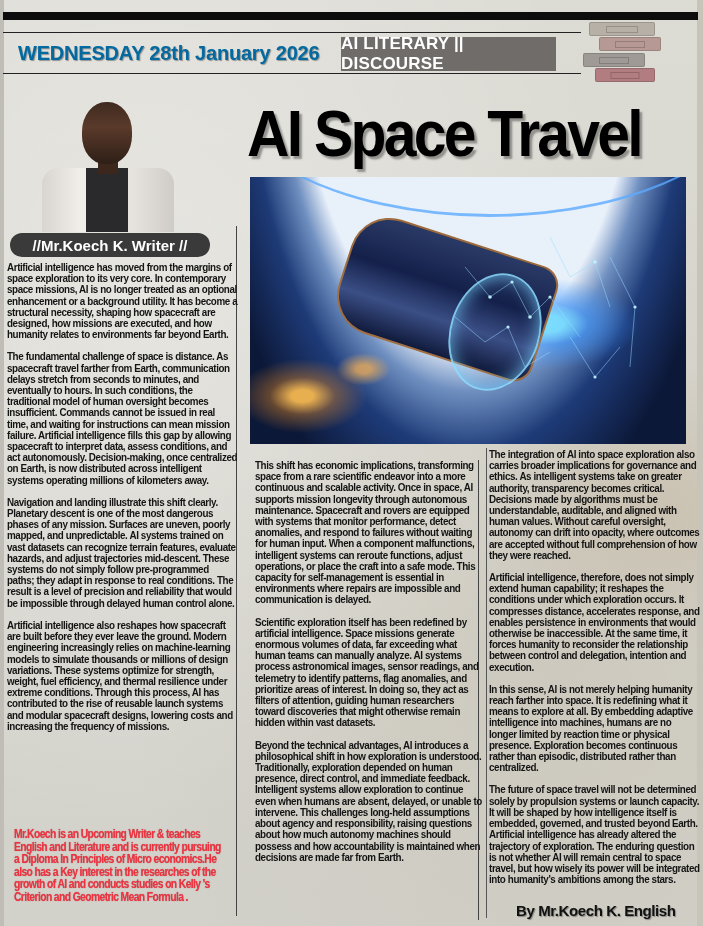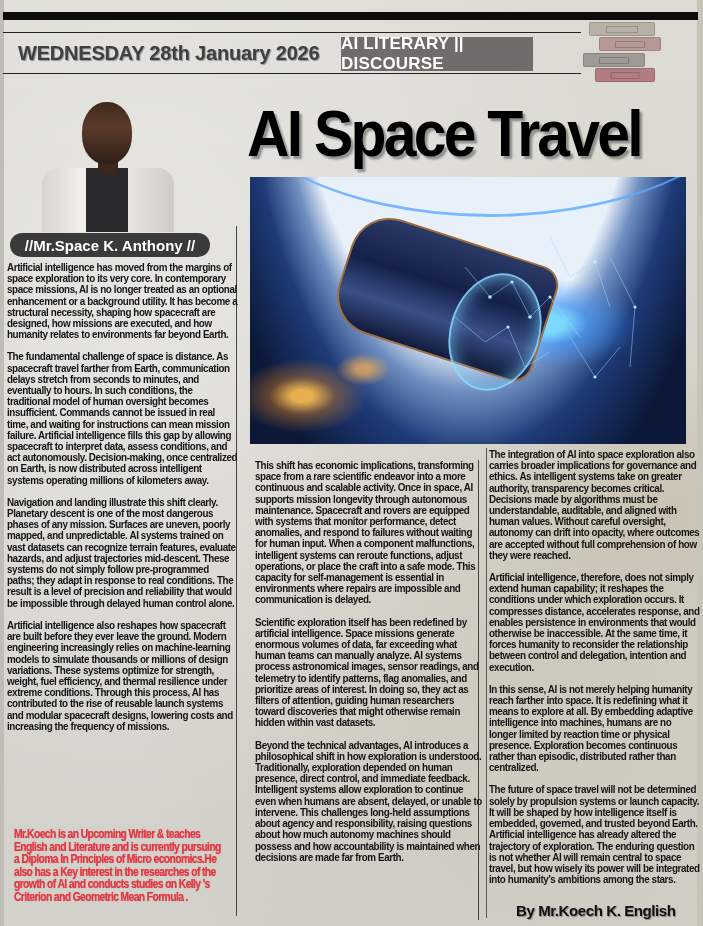--- a/index.html
+++ b/index.html
@@ -15,25 +15,25 @@
     font-family: "Liberation Sans", sans-serif;
     color: #111;
   }
   .page-edge-left { position:absolute; left:0; top:0; width:4px; height:926px; background:#bfbdb5; }
   .page-edge-right { position:absolute; right:0; top:0; width:6px; height:926px; background:#c7c4ba; }
   .top-bar { position:absolute; left:3px; top:12px; width:695px; height:8px; background:#0c0c0c; }
   .rule { position:absolute; height:1px; background:#222; }
   .date-line {
     position:absolute; left:18px; top:42px;
     font-family: "Liberation Sans", sans-serif; font-weight:700; font-size:20px;
-    color:#404040; letter-spacing:-0.2px;
+    color:#0369a1; letter-spacing:-0.2px;
     text-shadow: 1px 1px 1px rgba(0,0,0,0.35);
   }
   .section-badge {
-    position:absolute; left:341px; top:37px; width:192px; height:34px;
+    position:absolute; left:341px; top:37px; width:215px; height:34px;
     background:#6f6c69;
     color:#fff; font-weight:700; font-size:17px;
     display:flex; align-items:center; justify-content:center; letter-spacing:0.2px;
   }
   .books { position:absolute; left:583px; top:22px; width:80px; height:62px; }
   .book { position:absolute; height:14px; border-radius:2px; border:1px solid rgba(0,0,0,0.15); }
   .book .spine-label { position:absolute; left:50%; top:3px; transform:translateX(-50%); width:50%; height:7px; border:1px solid rgba(0,0,0,0.18); }
 
   .headline {
     position:absolute; left:247px; top:96px; width:440px;
@@ -129,21 +129,21 @@
 
 <div class="author-photo">
   <div class="photo-jacket"></div>
   <div class="photo-shirt"></div>
   <div class="photo-neck"></div>
   <div class="photo-head"></div>
 </div>
 
 <div class="headline">AI Space Travel</div>
 
-<div class="author-tag">//Mr.Space K. Anthony //</div>
+<div class="author-tag">//Mr.Koech K. Writer //</div>
 
 <div class="col-div" style="left:236px; top:226px; height:690px;"></div>
 <div class="col-div" style="left:478px; top:460px; height:460px;"></div>
 <div class="col-div" style="left:486px; top:448px; height:470px; background:#555;"></div>
 
 <div class="hero-image">
   <div class="hero-horizon"></div>
   <div class="hero-craft"></div>
   <div class="hero-craft-ring"></div>
   <svg class="hero-lines" viewBox="0 0 436 267">

